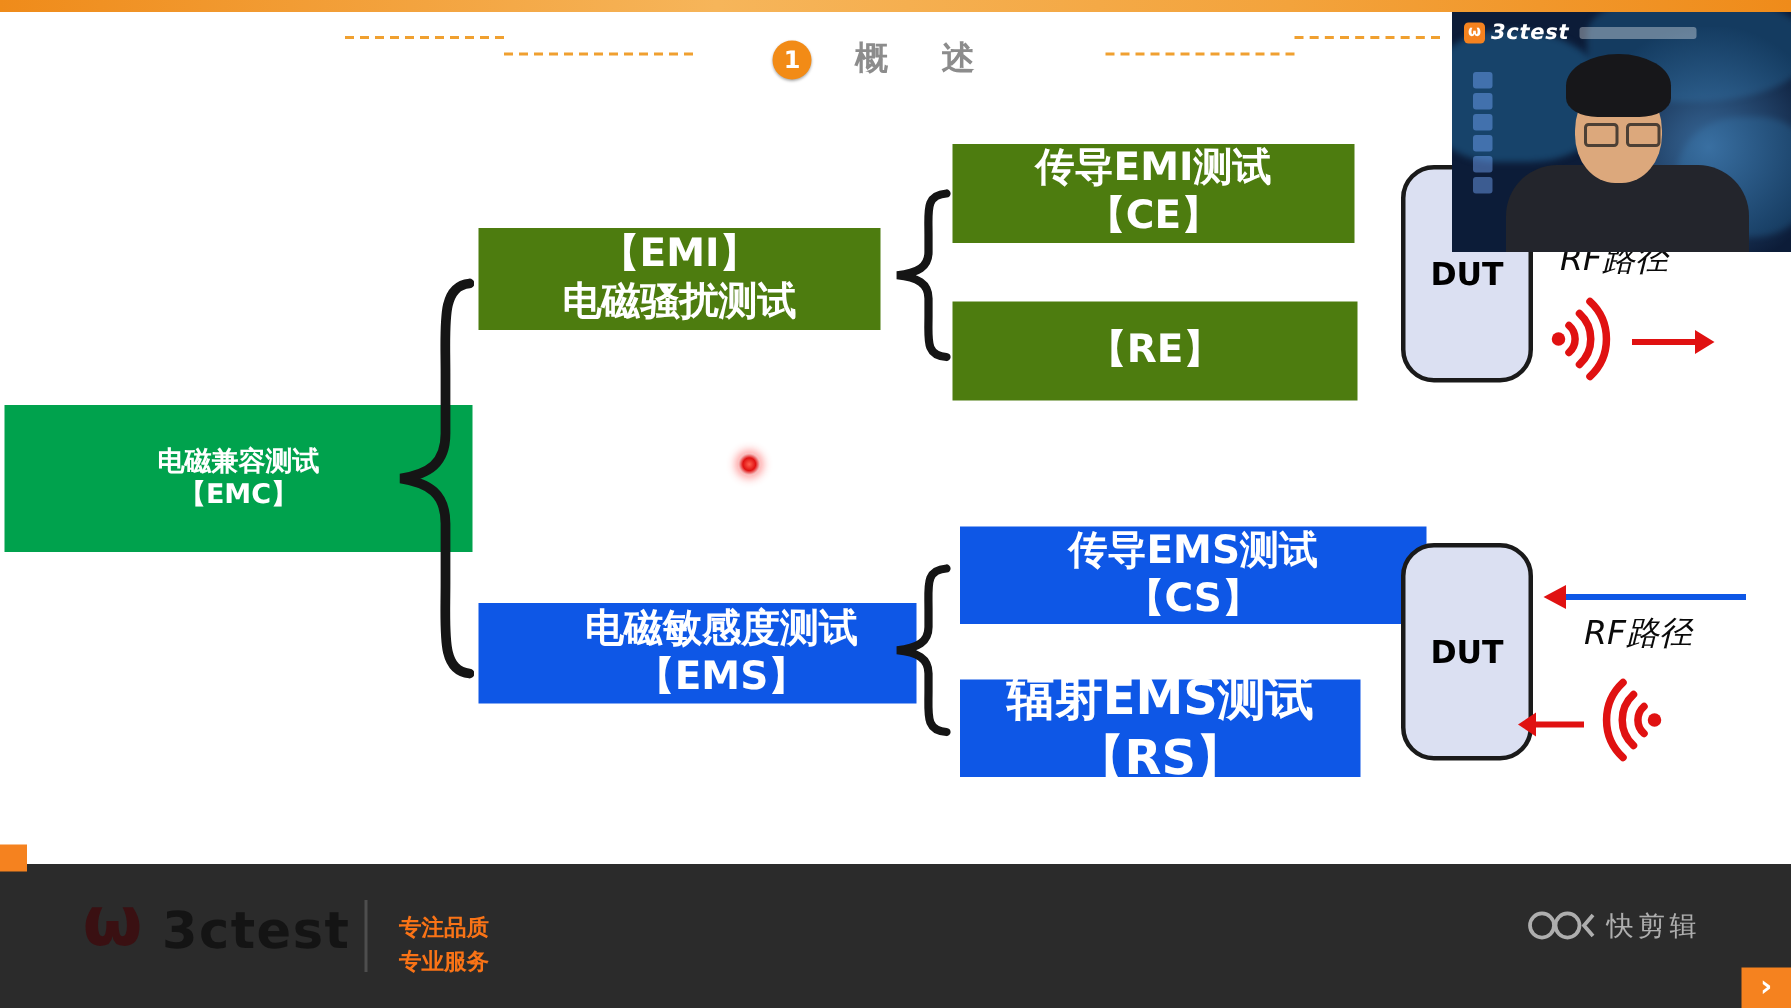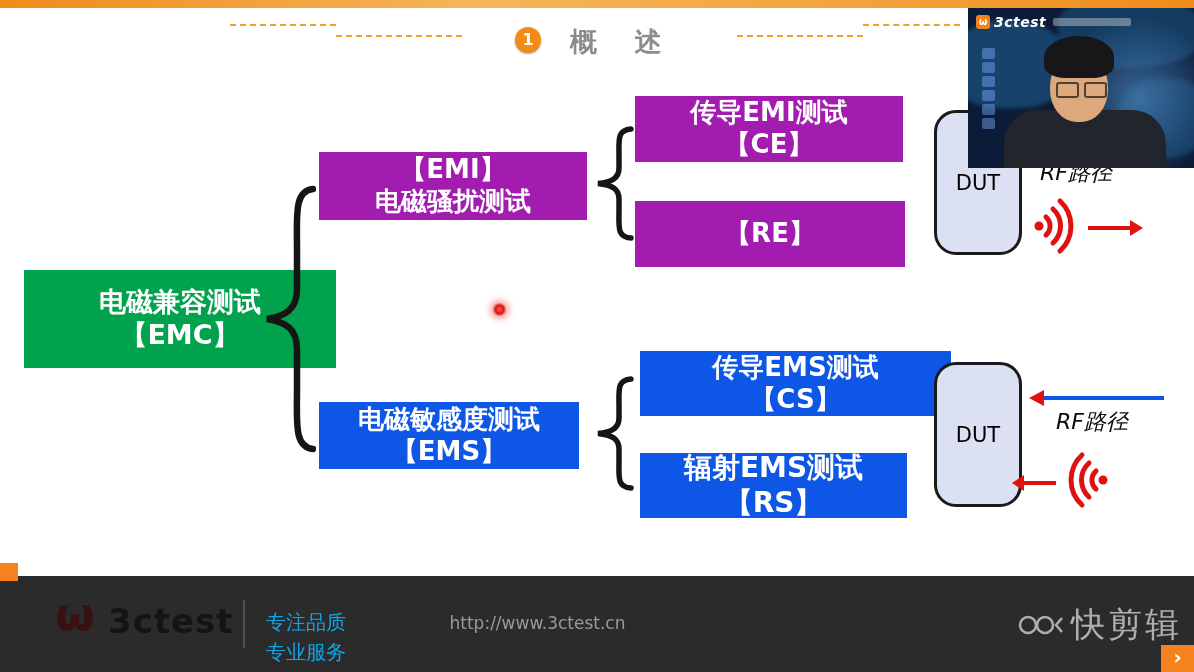--- a/index.html
+++ b/index.html
@@ -14,46 +14,46 @@
   .dash{position:absolute;border-top:2px dashed #f0a030;height:0;}
   .dash.d1{left:230px;top:24px;width:106px;}
   .dash.d2{left:336px;top:35px;width:126px;}
   .dash.d3{left:737px;top:35px;width:126px;}
   .dash.d4{left:863px;top:24px;width:97px;}
 
   
   .slide-num{position:absolute;left:515px;top:27px;width:26px;height:26px;border-radius:50%;
     background:#f28b16;color:#fff;font-weight:bold;font-size:16px;line-height:26px;text-align:center;
     box-shadow:0 1px 2px rgba(0,0,0,.35);}
-  .slide-title{position:absolute;left:570px;top:24px;font-size:27px;font-weight:bold;color:#8c8c8c;letter-spacing:14px;white-space:nowrap;}
+  .slide-title{position:absolute;left:570px;top:24px;font-size:22px;font-weight:bold;color:#8c8c8c;letter-spacing:14px;white-space:nowrap;}
 
   
   .box{position:absolute;display:flex;flex-direction:column;justify-content:center;align-items:center;
     color:#fff;font-weight:600;text-align:center;}
   .box span{display:block;line-height:1.22;}
   .green{background:#00a24d;}
-  .red{background:#a21caf;}
+  .red{background:#4d7c0f;}
   .blue{background:#0e57e6;}
-  .bx-emc{left:3px;top:270px;width:312px;height:98px;font-size:27px;margin-left:21px;}
+  .bx-emc{left:3px;top:270px;width:312px;height:98px;font-size:18px;}
   .bx-emi{left:319px;top:152px;width:268px;height:68px;font-size:26px;}
-  .bx-ems{left:319px;top:402px;width:260px;height:67px;font-size:26px;}
+  .bx-ems{left:319px;top:402px;width:260px;height:67px;font-size:26px;padding-left:32px;}
   .bx-ce{left:635px;top:96px;width:268px;height:66px;font-size:26px;}
   .bx-re{left:635px;top:201px;width:270px;height:66px;font-size:26px;}
   .bx-cs{left:640px;top:351px;width:311px;height:65px;font-size:26px;}
-  .bx-rs{left:640px;top:453px;width:267px;height:65px;font-size:28px;}
+  .bx-rs{left:640px;top:453px;width:267px;height:65px;font-size:32px;}
 
   .brace{position:absolute;}
   .brace path{stroke:#151515;fill:none;stroke-linecap:round;}
   .brace-big{left:262px;top:185px;}
   .brace-s1{left:594px;top:126px;}
   .brace-s2{left:594px;top:376px;}
 
   
   .dut{position:absolute;width:88px;height:145px;background:#dbe0f2;border:3px solid #1a1a1a;border-radius:22px;
-    display:flex;align-items:center;justify-content:center;font-weight:normal;font-size:21px;color:#000;box-sizing:border-box;}
+    display:flex;align-items:center;justify-content:center;font-weight:bold;font-size:21px;color:#000;box-sizing:border-box;}
   .dut-top{left:934px;top:110px;}
   .dut-bottom{left:934px;top:362px;}
 
   .rf-label{position:absolute;font-size:22px;color:#0a0a0a;white-space:nowrap;font-style:italic;}
   .rf-top{left:1040px;top:158px;z-index:1;}
   .rf-bottom{left:1056px;top:407px;}
 
   .icon-abs{position:absolute;}
   .mirror{transform:scaleX(-1);}
 
@@ -82,25 +82,25 @@
   .cam-logo-sq{width:14px;height:14px;background:#f5821f;border-radius:3px;color:#fff;font-size:10px;line-height:14px;text-align:center;font-weight:bold;}
   .cam-brand-text{color:#fff;font-weight:bold;font-style:italic;font-size:14px;letter-spacing:.5px;}
   .cam-brand-sub{width:78px;height:8px;background:rgba(255,255,255,.35);border-radius:2px;margin-left:3px;}
 
   
   .footer{position:absolute;left:0;top:576px;width:1194px;height:96px;background:#2b2b2b;z-index:2;}
   .corner-sq{position:absolute;left:0;top:563px;width:18px;height:18px;background:#f5821f;z-index:3;}
   .logo-mark{position:absolute;left:55px;top:16px;font-size:46px;font-weight:bold;color:#3a1012;line-height:44px;}
   .logo-text{position:absolute;left:108px;top:25px;font-size:34px;font-weight:bold;color:#141414;letter-spacing:1px;}
   .footer-divider{position:absolute;left:243px;top:24px;width:2px;height:48px;background:#4e4e4e;}
-  .tagline{position:absolute;left:266px;top:31px;font-size:20px;color:#0ea5e9;line-height:1.5;}
+  .tagline{position:absolute;left:266px;top:31px;font-size:15px;color:#f97316;line-height:1.5;font-weight:bold;}
   .footer-url{position:absolute;left:430px;top:37px;width:215px;text-align:center;font-size:17px;color:#9a9a9a;white-space:nowrap;}
   .watermark{position:absolute;left:1018px;top:26px;display:flex;align-items:center;gap:7px;opacity:.62;}
   .watermark svg{display:block;}
-  .watermark-text{font-size:34px;color:#ffffff;letter-spacing:3px;font-weight:500;}
+  .watermark-text{font-size:18px;color:#ffffff;letter-spacing:3px;font-weight:500;}
   .next-btn{position:absolute;left:1161px;top:645px;width:33px;height:27px;background:#f5821f;color:#fff;
     font-size:20px;font-weight:bold;text-align:center;line-height:25px;cursor:pointer;z-index:4;}
 </style>
 </head>
 <body>
 
 <div id="canvas">
 
   <div class="topbar"></div>
 
@@ -222,21 +222,20 @@
 
   <div class="corner-sq"></div>
   <div class="footer">
     <div class="logo-mark">ω</div>
     <div class="logo-text">3ctest</div>
     <div class="footer-divider"></div>
     <div class="tagline">
       <div>专注品质</div>
       <div>专业服务</div>
     </div>
-    <div class="footer-url">http://www.3ctest.cn</div>
     <div class="watermark">
       <svg width="46" height="30" viewBox="0 0 46 30">
         <circle cx="10" cy="15" r="8" stroke="#ffffff" stroke-width="2.5" fill="none"></circle>
         <circle cx="27" cy="15" r="8" stroke="#ffffff" stroke-width="2.5" fill="none"></circle>
         <polyline points="44,8 38,15 44,22" stroke="#ffffff" stroke-width="2.5" fill="none"></polyline>
       </svg>
       <span class="watermark-text">快剪辑</span>
     </div>
   </div>
   <div class="next-btn">›</div>

